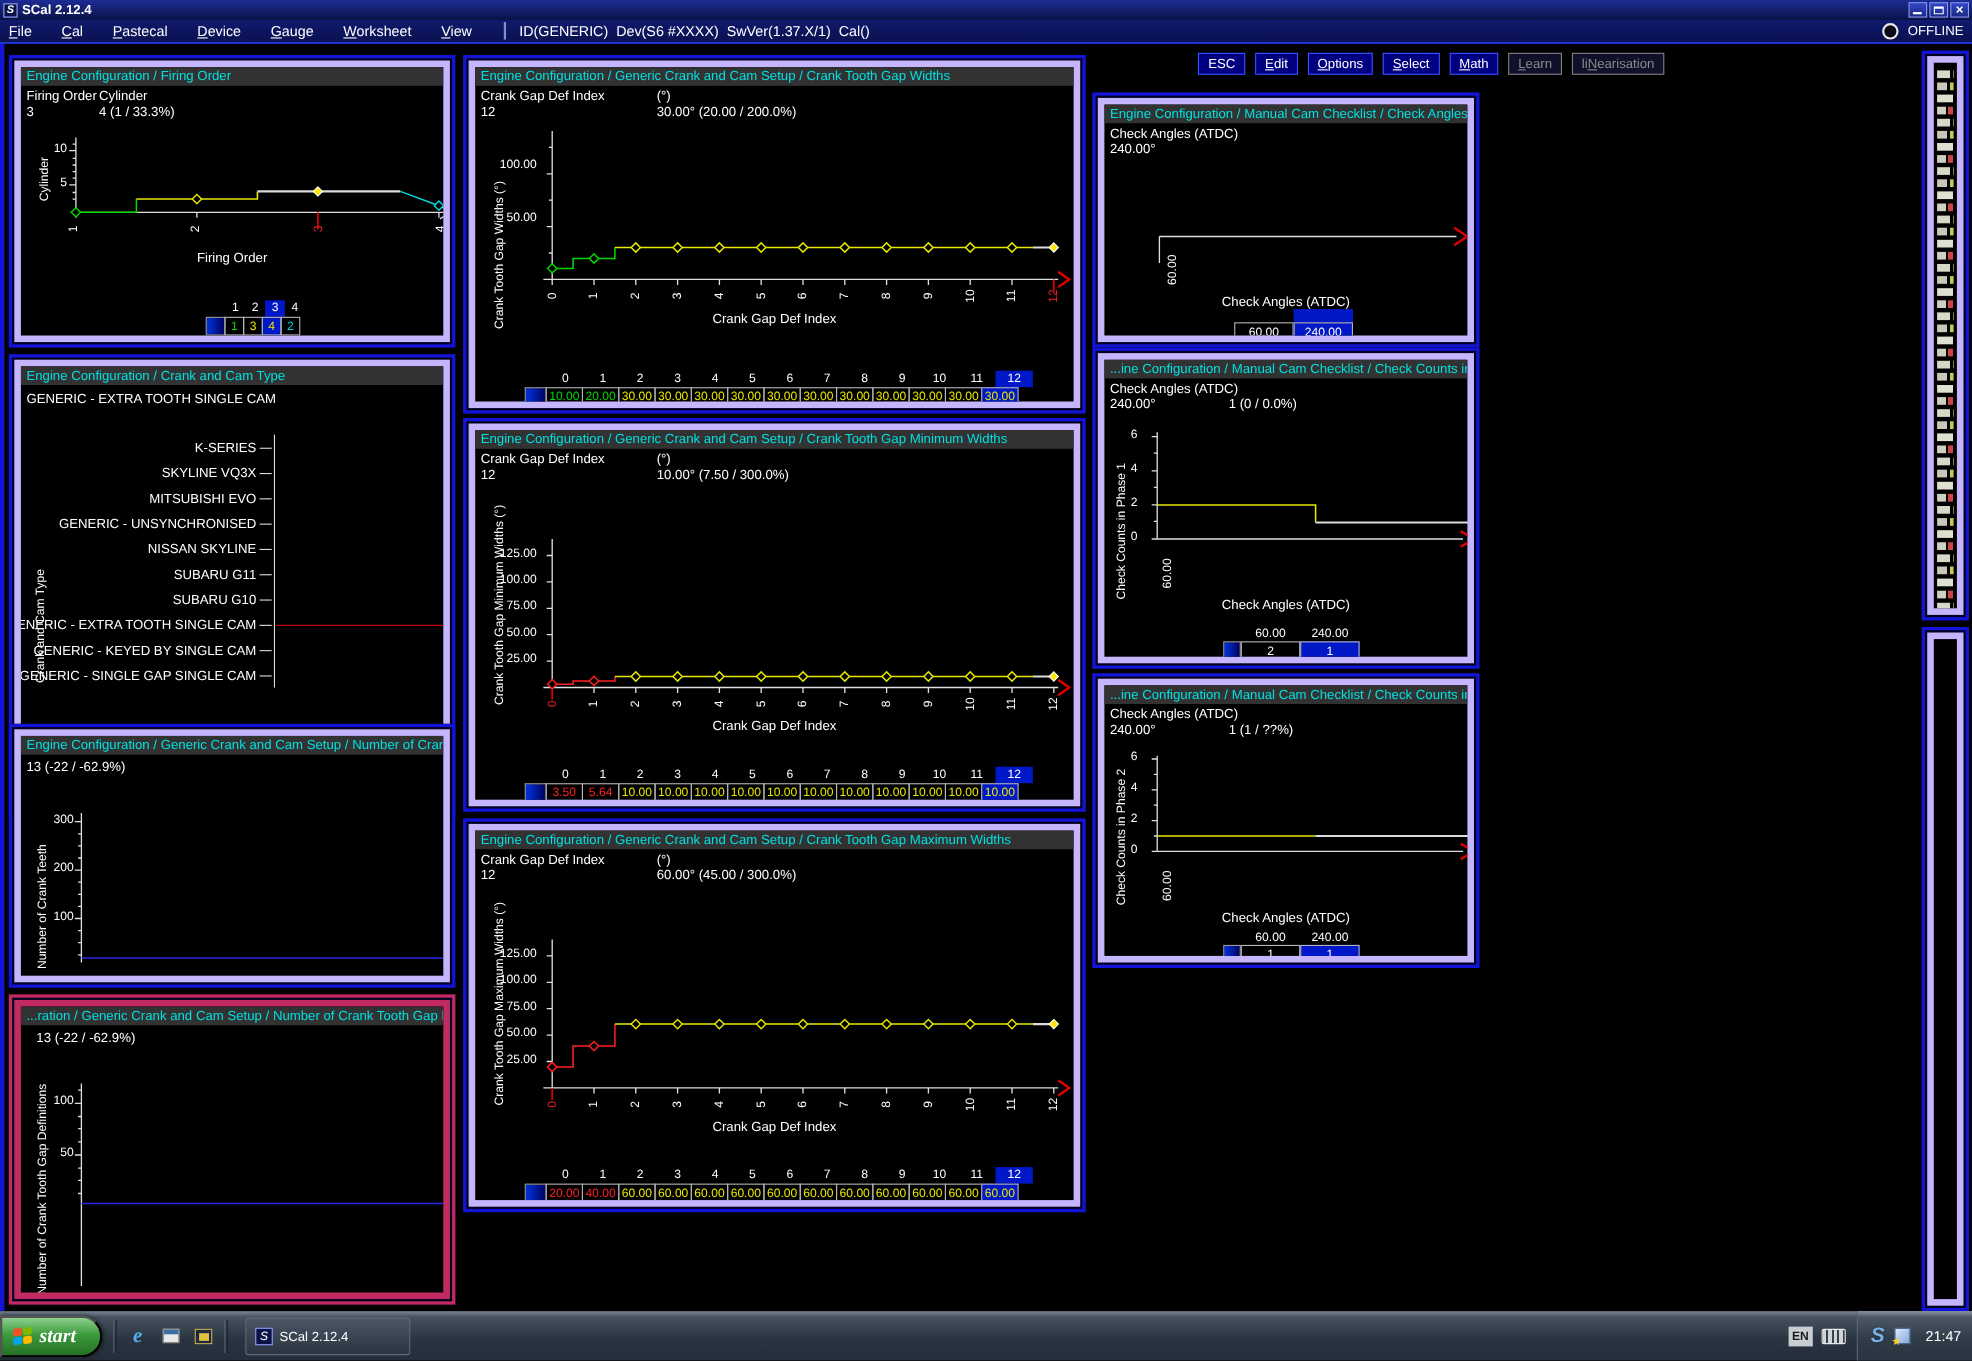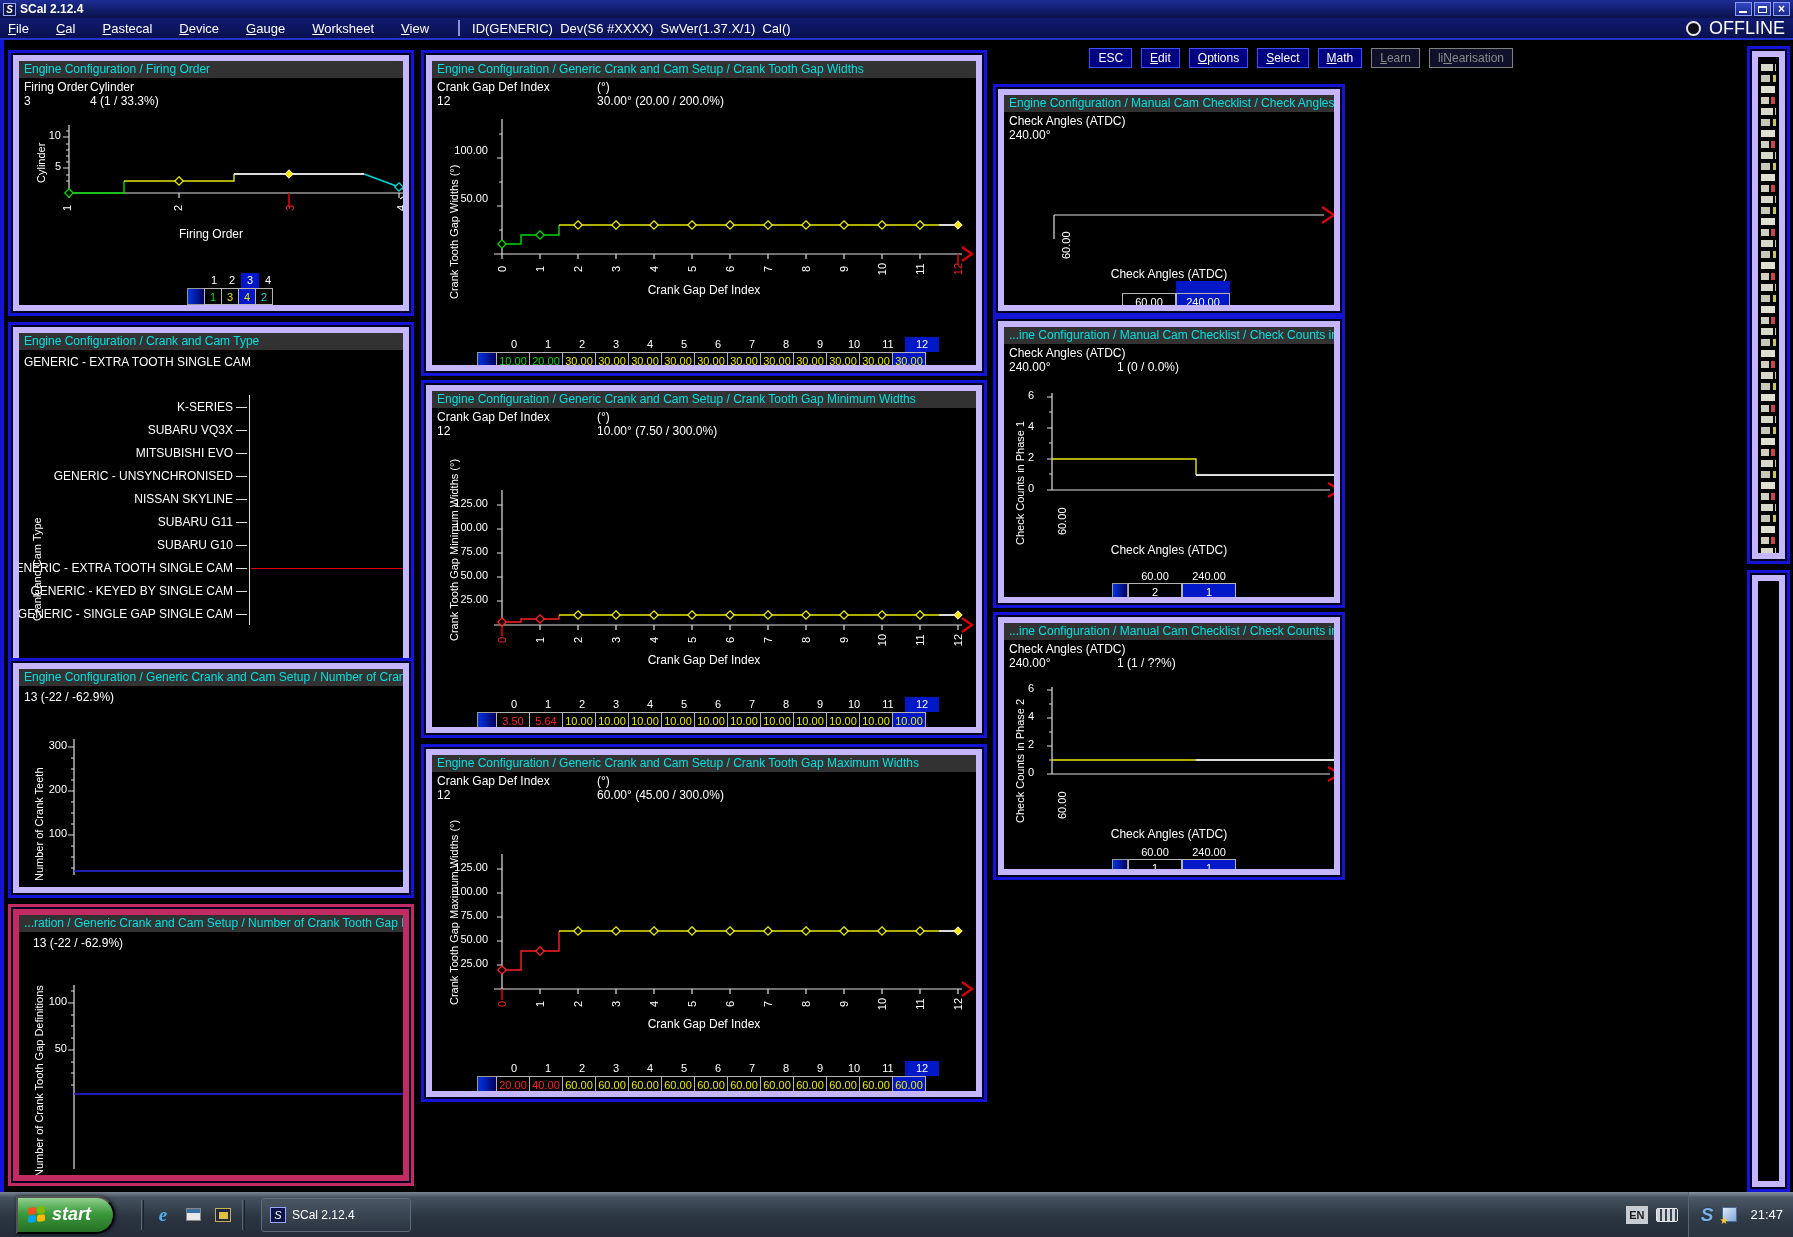--- a/index.html
+++ b/index.html
@@ -20,21 +20,21 @@
   .winbtn .maxgl { position:absolute; left:3px; top:3px; width:9px; height:7px; border:1px solid #fff; border-top:2px solid #fff; }
   .winbtn .closegl { position:absolute; left:0; top:-1px; width:100%; text-align:center; font-size:12px; font-weight:bold; }
 
   .menubar { position:absolute; left:0; top:18px; width:100%; height:22px;
     background:linear-gradient(#101a6e,#0a1150); border-bottom:2px solid #2230cc;
     color:#fff; font-size:13px; display:flex; align-items:center; padding:0 8px; }
   .menu-item { margin-right:27px; cursor:default; }
   .menu-item .u, .tbtn .u { text-decoration:underline; }
   .menusep { height:16px; border-left:1px solid #8a93d8; border-right:1px solid #8a93d8; margin:0 12px 0 2px; }
   .menuinfo { white-space:pre; }
-  .offline { margin-left:auto; display:flex; align-items:center; gap:8px; font-size:18px; }
+  .offline { margin-left:auto; display:flex; align-items:center; gap:8px; font-size:12px; }
   .offline .led { width:15px; height:15px; border-radius:50%; background:#0c0c18; border:2px solid #e8e8e8; }
 
   
   .main { position:absolute; left:0; top:40px; width:1793px; height:1152px; background:#000; }
   .frame-left { position:absolute; left:0; top:0; width:4px; height:100%; background:#1414d6; }
 
   .toolbar { position:absolute; top:8px; right:280px; display:flex; gap:9px; }
   .tbtn { background:#000080; border:1px solid #3850ff; color:#fff; font-size:12px;
     padding:2px 8px; line-height:14px; }
   .tbtn.disabled { color:#8a8a8a; border-color:#808080; background:#10102a; }
@@ -108,24 +108,24 @@
   .strip-row { height:7px; margin:4px 3px 0 3px; }
   .strip-row.v0 { background:linear-gradient(90deg,#d8d8c8 0 12px,transparent 12px 14px,#d0d060 14px 30px,transparent 30px); }
   .strip-row.v1 { background:linear-gradient(90deg,#c8c8b8 0 9px,transparent 9px 12px,#c8c850 12px 27px,transparent 27px); }
   .strip-row.v2 { background:linear-gradient(90deg,#e0e0d0 0 14px,transparent 14px 16px,#d8d868 16px 32px,transparent 32px); }
   .strip-row.v3 { background:linear-gradient(90deg,#d0d0c0 0 8px,transparent 8px 10px,#cc4444 10px 14px,transparent 14px 16px,#c8c850 16px 29px,transparent 29px); }
 
   
   .taskbar { position:absolute; left:0; top:1192px; width:100%; height:45px;
     background:linear-gradient(#7a8693,#46525f 12%,#2b3542 55%,#242d39);
     display:flex; align-items:center; }
-  .startbtn { height:38px; margin:16px; padding:0 22px 0 10px; border-radius:0 19px 19px 0;
+  .startbtn { height:38px; margin:0; padding:0 22px 0 10px; border-radius:0 19px 19px 0;
     background:linear-gradient(#8fd08f,#3c9a3c 45%,#257025); color:#fff; font-size:18px;
     font-weight:bold; font-style:italic; display:flex; align-items:center; gap:6px;
-    box-shadow:1px 0 4px rgba(0,0,0,.6); }
+    box-shadow:1px 0 4px rgba(0,0,0,.6);font-family:Liberation Serif, serif; }
   .flag { width:18px; height:16px; display:grid; grid-template-columns:8px 8px; grid-template-rows:7px 7px; gap:1px; transform:skewY(-6deg); }
   .flag i { border-radius:2px; }
   .flag i:nth-child(1){background:#f25022}.flag i:nth-child(2){background:#7fba00}
   .flag i:nth-child(3){background:#00a4ef}.flag i:nth-child(4){background:#ffb900}
   .qlaunch { display:flex; align-items:center; gap:8px; padding:0 10px; }
   .qsep { width:3px; height:30px; border-left:1px solid #5a6673; border-right:1px solid #18202a; }
   .qicon { width:22px; height:22px; display:flex; align-items:center; justify-content:center; }
   .ie-e { color:#54aef0; font-size:19px; font-weight:bold; font-style:italic; font-family:"Liberation Serif",serif; }
   .deskicon { width:15px; height:13px; background:#e8e8e8; border:1px solid #888; position:relative; }
   .deskicon::after { content:""; position:absolute; left:0; top:0; width:100%; height:4px; background:#3a6ea5; }
@@ -278,21 +278,21 @@
       <div class="panel-in">
         <div class="ptitle">Engine Configuration / Crank and Cam Type</div>
         <div class="phead" style="top:22px">GENERIC - EXTRA TOOTH SINGLE CAM</div>
         <span class="vlabel" style="left:12px;top:288px">Crank and Cam Type</span>
         <div class="ctype-list">
 
         <div class="ctype-row ">
               <span>K-SERIES</span>
             </div>
             <div class="ctype-row ">
-              <span>SUBARU VQ3X</span>
+              <span>SKYLINE VQ3X</span>
             </div>
             <div class="ctype-row ">
               <span>MITSUBISHI EVO</span>
             </div>
             <div class="ctype-row ">
               <span>GENERIC - UNSYNCHRONISED</span>
             </div>
             <div class="ctype-row ">
               <span>NISSAN SKYLINE</span>
             </div>

